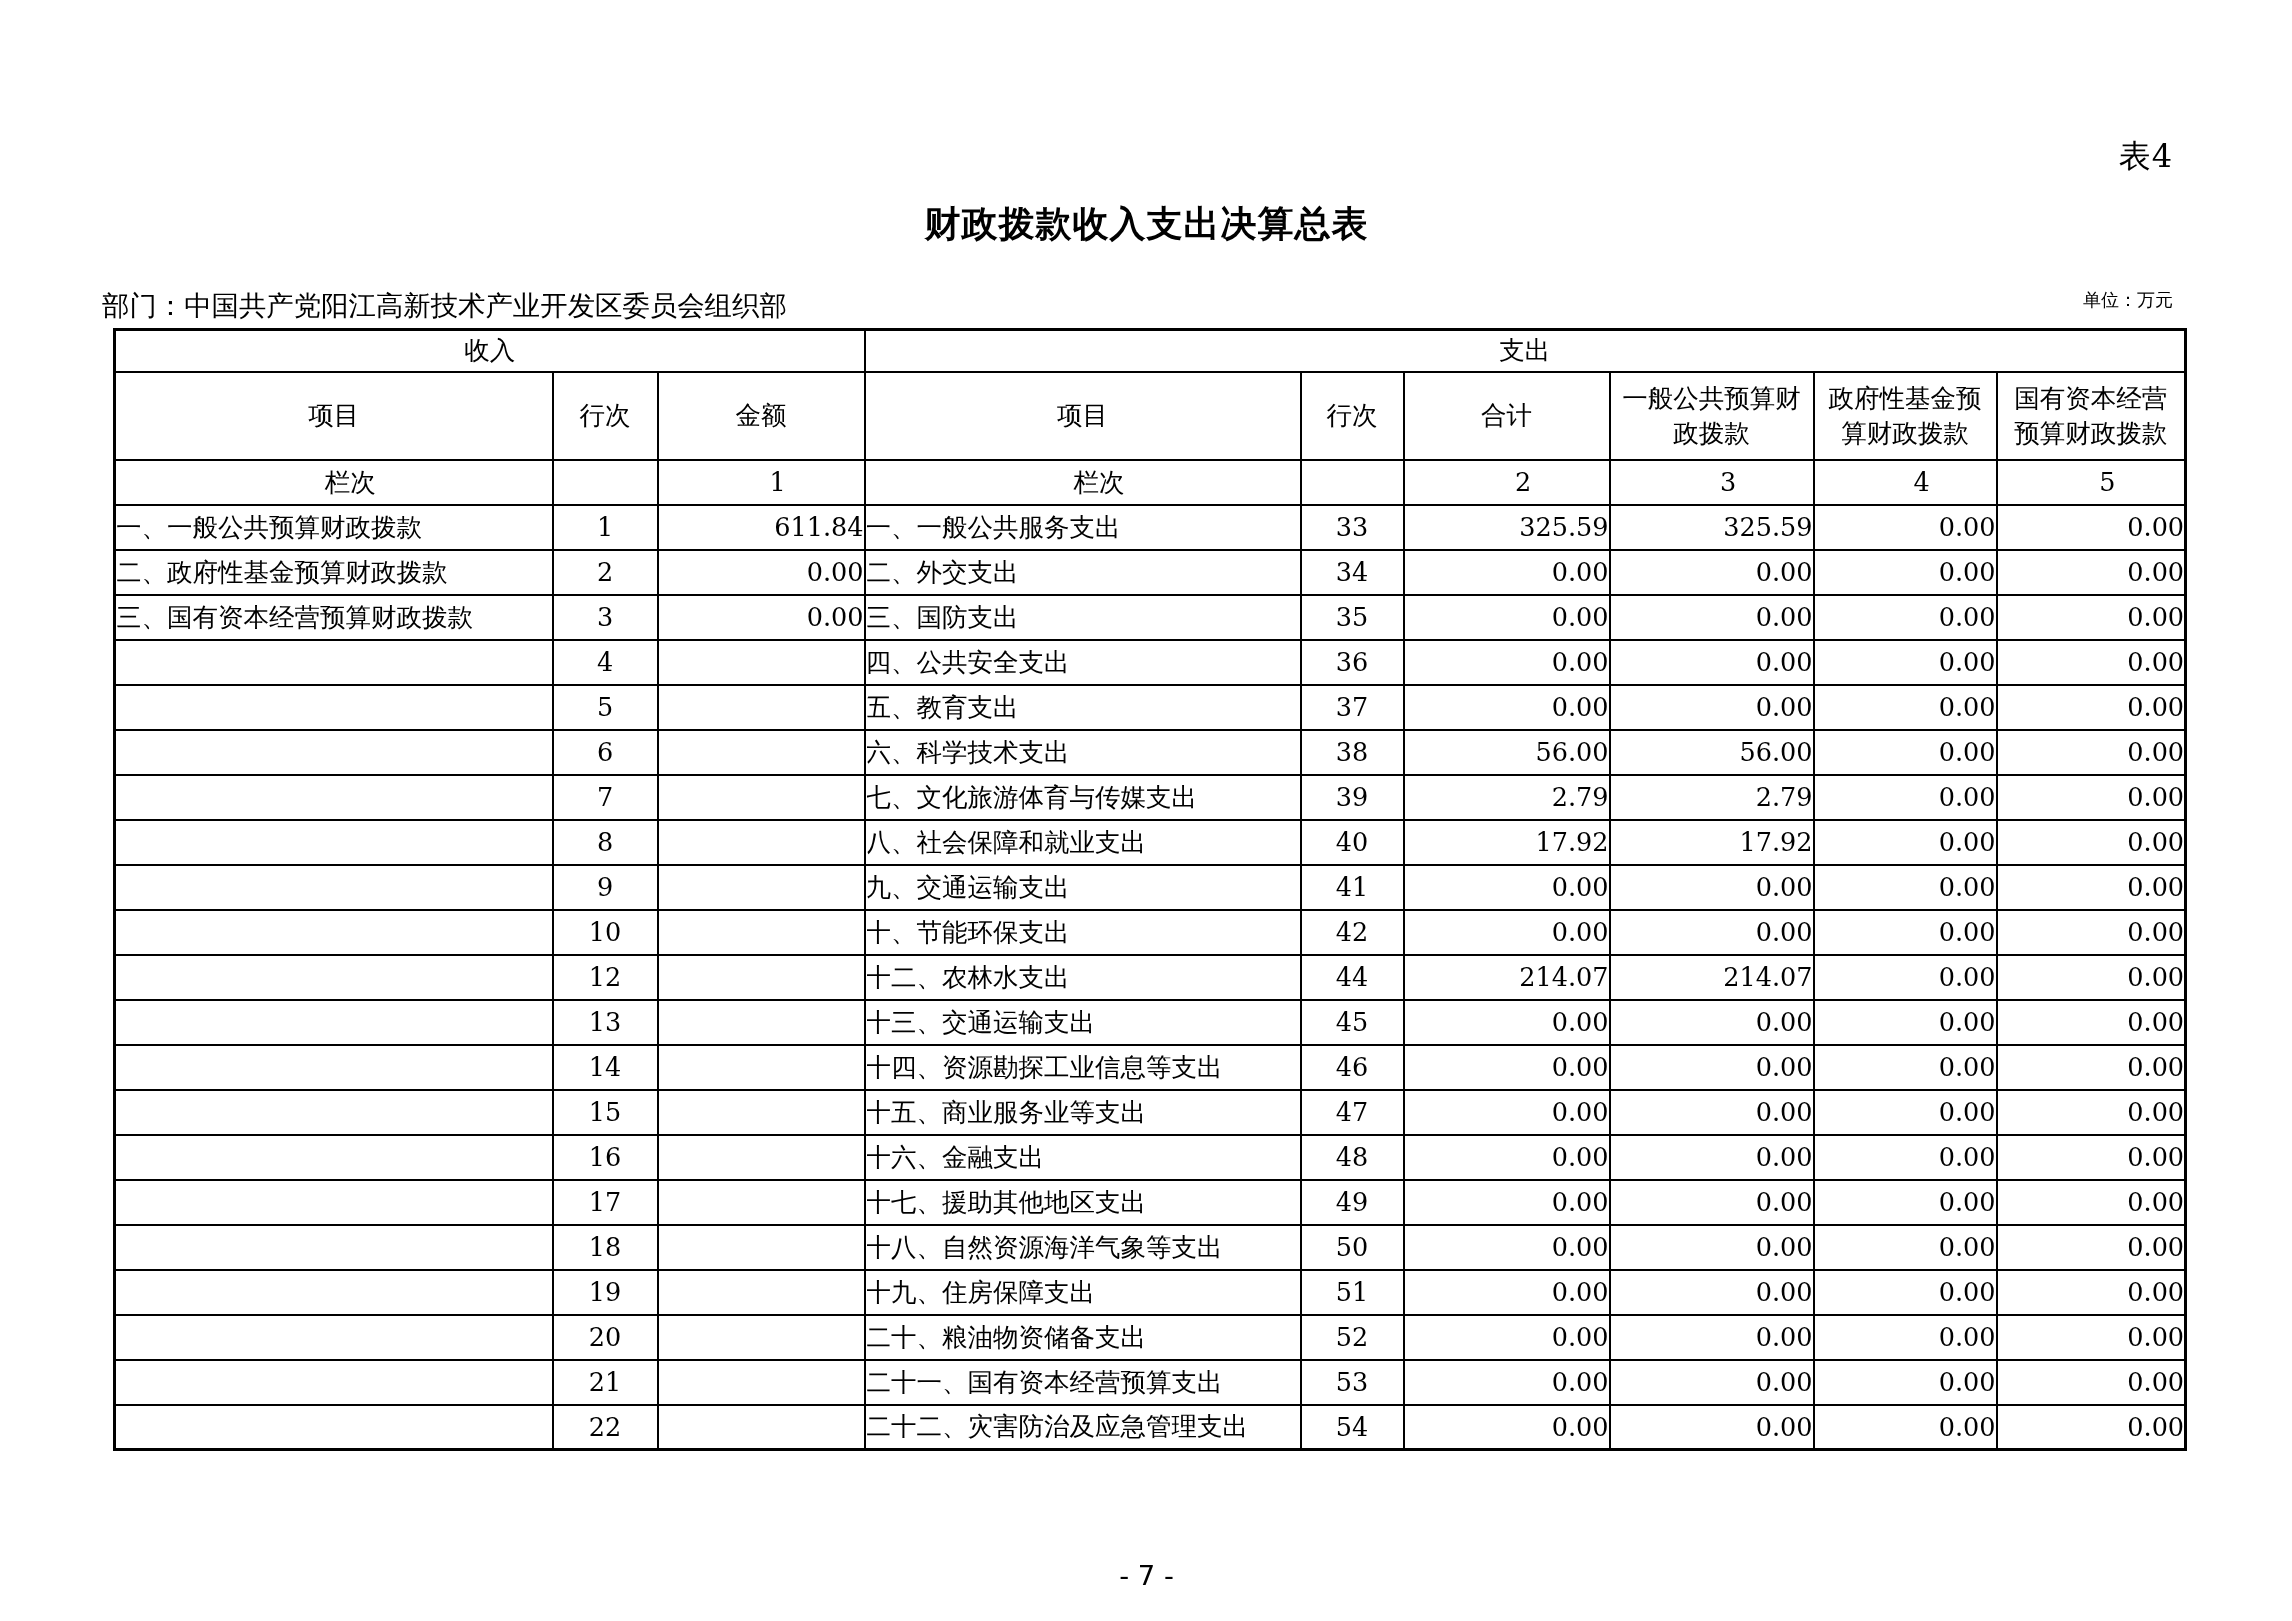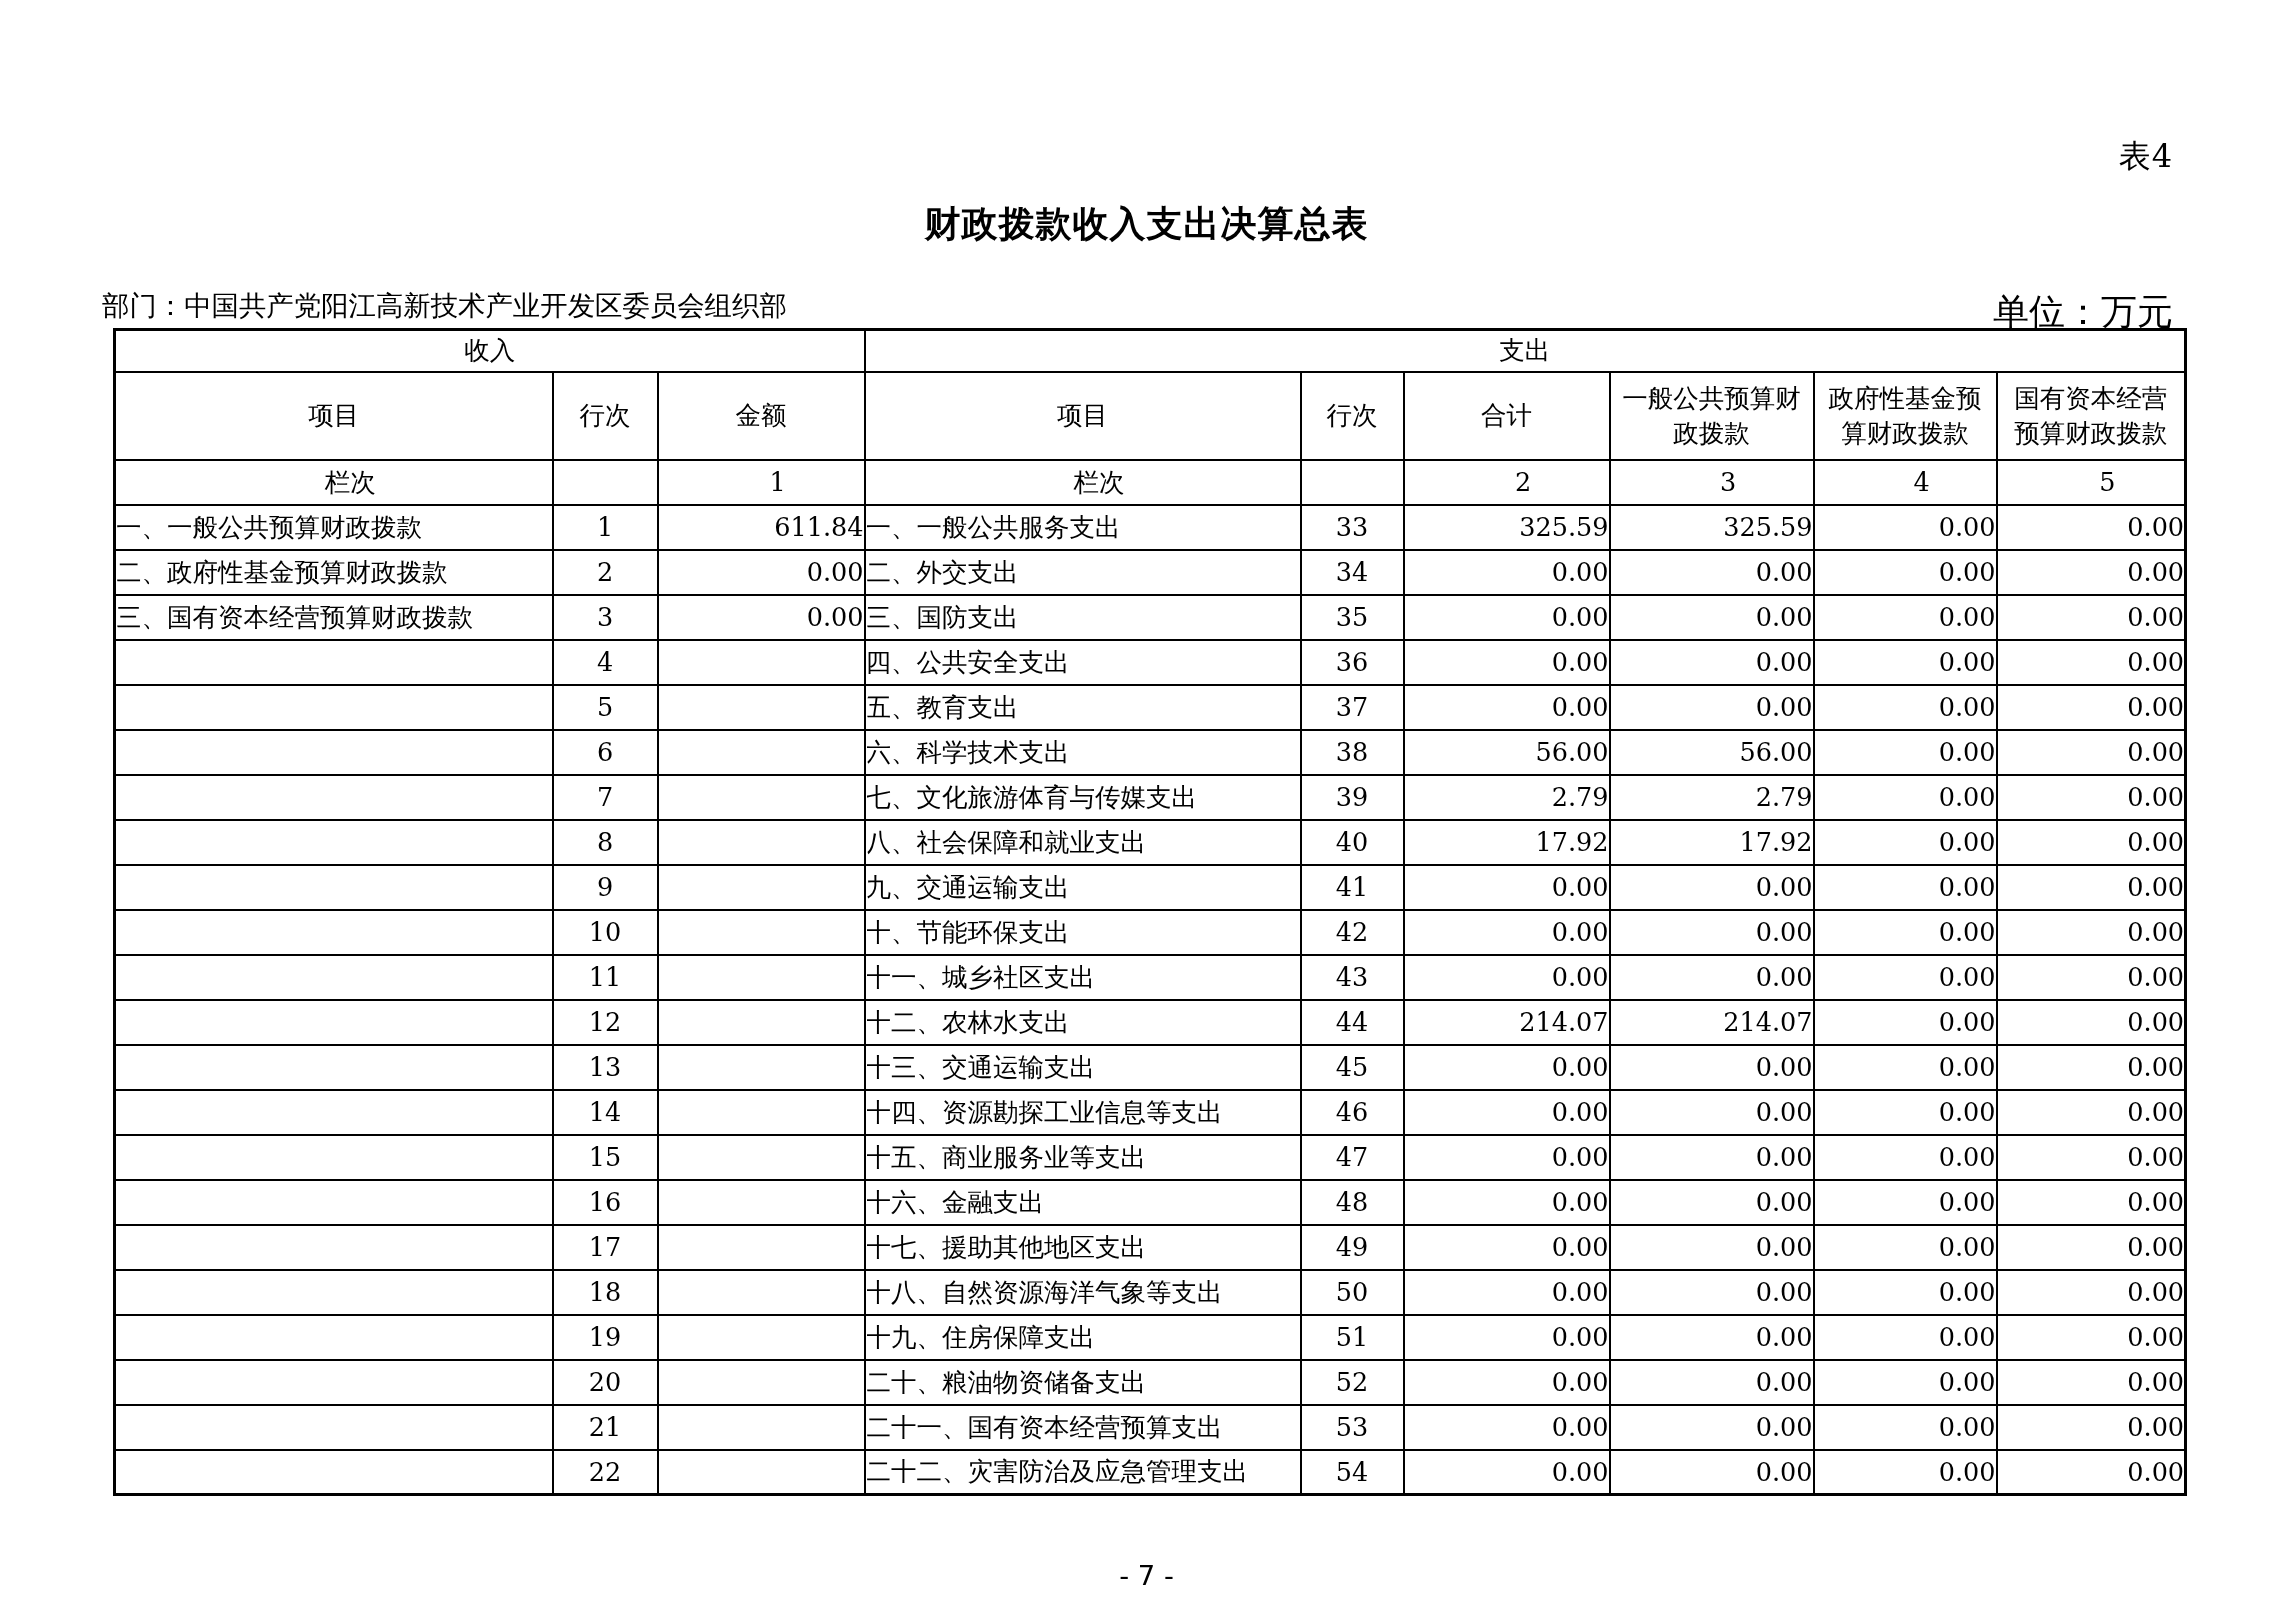--- a/index.html
+++ b/index.html
@@ -18,21 +18,21 @@
   .doc-title{
     position:absolute;top:200px;left:0;width:100%;
     text-align:center;font-size:36px;font-weight:bold;letter-spacing:1px;
   }
   .dept-line{
     position:absolute;top:288px;left:102px;
     font-size:27.4px;
   }
   .unit-line{
     position:absolute;top:288px;right:120px;
-    font-size:36px;
+    font-size:18px;
   }
   table.fin{
     position:absolute;left:113px;top:328px;
     width:2071px;
     border-collapse:collapse;table-layout:fixed;
     border:3.9px solid #000;
   }
   table.fin td,table.fin th{
     border:2px solid #000;
     font-weight:normal;
@@ -219,31 +219,20 @@
       <td class="c-num"></td>
       <td class="c-item">十、节能环保支出</td>
       <td class="c-center">42</td>
       <td class="c-num">0.00</td>
       <td class="c-num">0.00</td>
       <td class="c-num">0.00</td>
       <td class="c-num">0.00</td>
     </tr>
         <tr class="r-data">
       <td class="c-item"></td>
-      <td class="c-center">11</td>
-      <td class="c-num"></td>
-      <td class="c-item">十一、城乡社区支出</td>
-      <td class="c-center">43</td>
-      <td class="c-num">0.00</td>
-      <td class="c-num">0.00</td>
-      <td class="c-num">0.00</td>
-      <td class="c-num">0.00</td>
-    </tr>
-        <tr class="r-data">
-      <td class="c-item"></td>
       <td class="c-center">12</td>
       <td class="c-num"></td>
       <td class="c-item">十二、农林水支出</td>
       <td class="c-center">44</td>
       <td class="c-num">214.07</td>
       <td class="c-num">214.07</td>
       <td class="c-num">0.00</td>
       <td class="c-num">0.00</td>
     </tr>
         <tr class="r-data">

